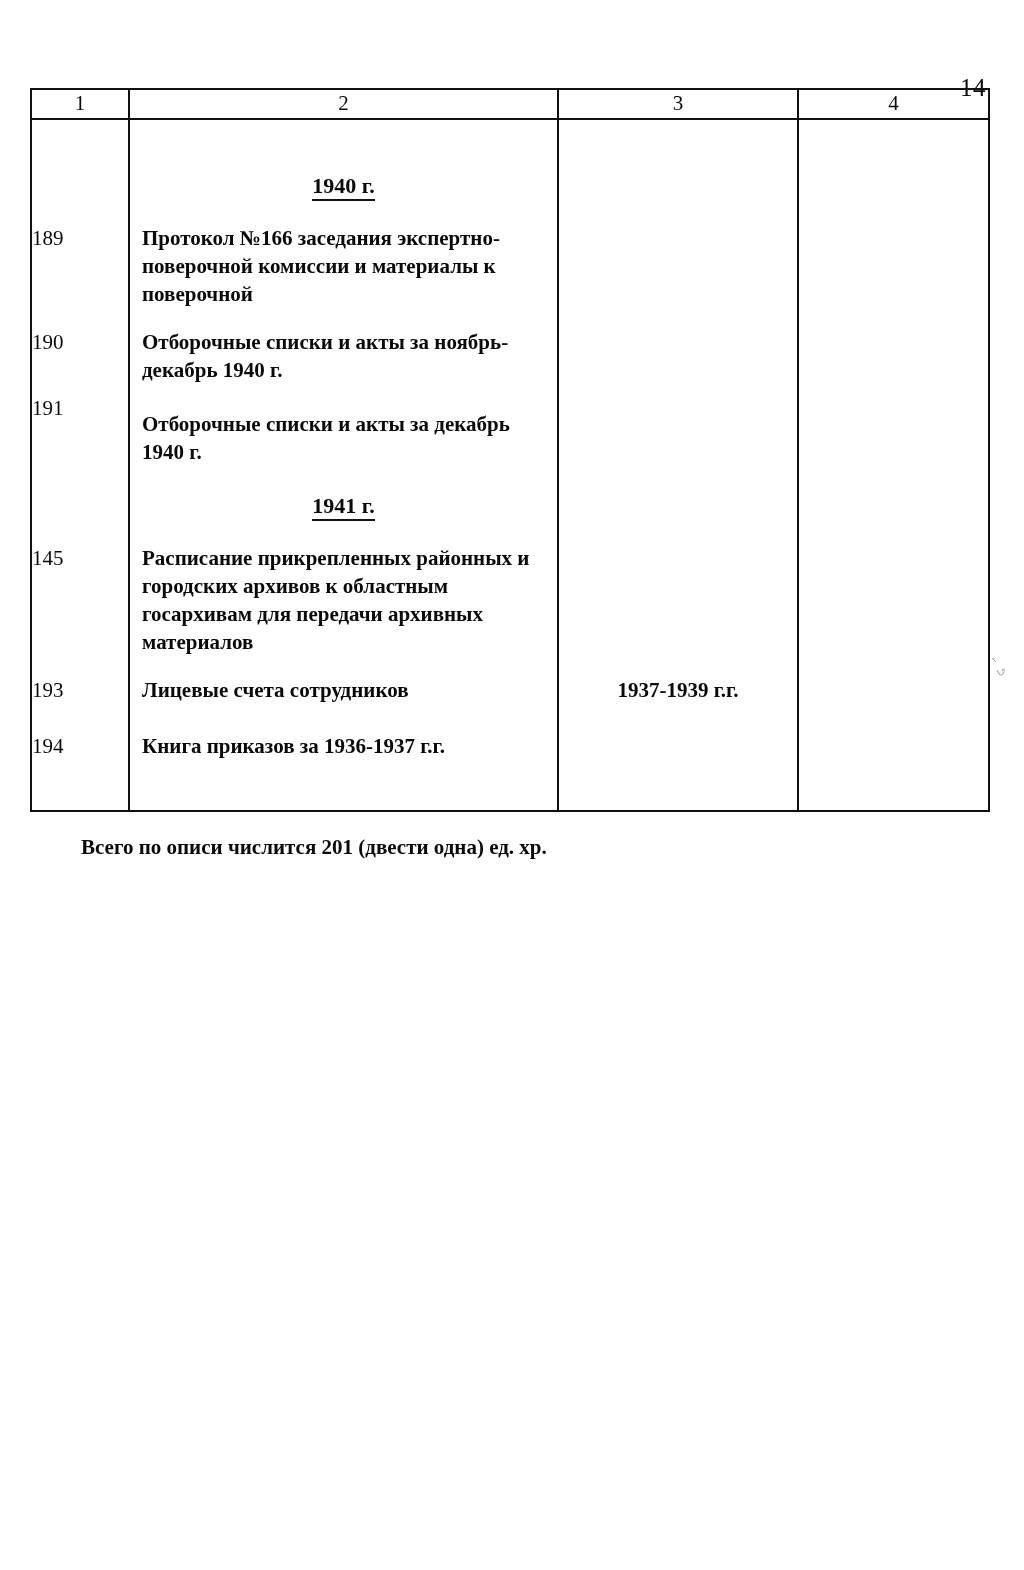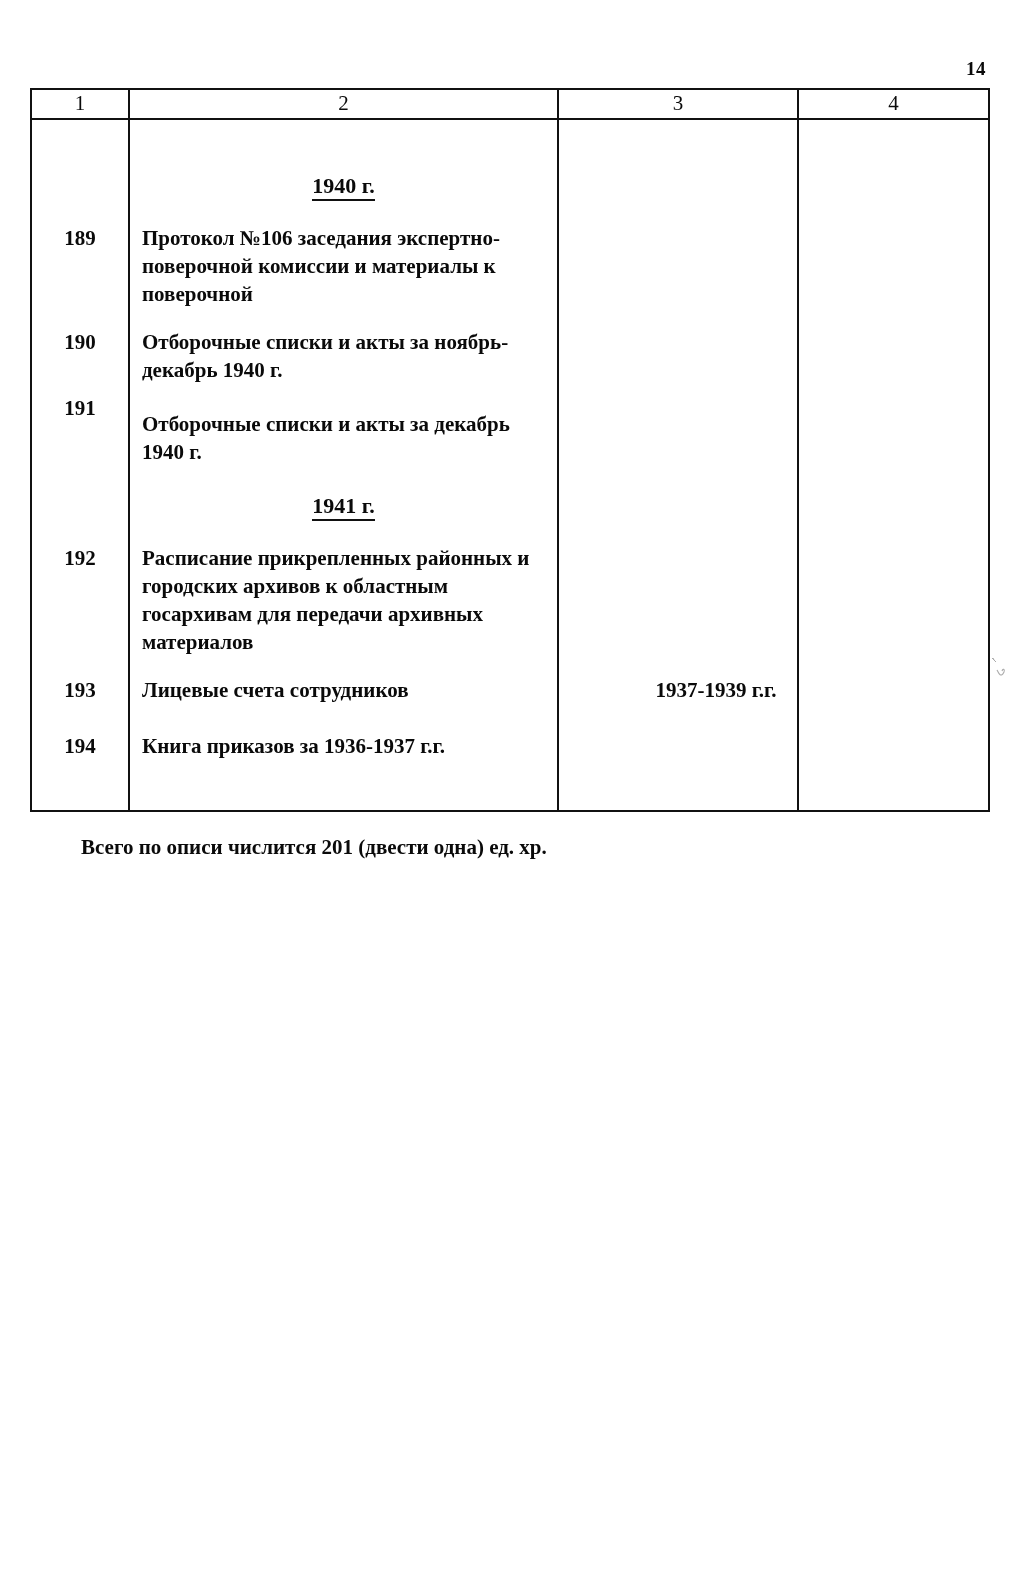--- a/index.html
+++ b/index.html
@@ -17,24 +17,24 @@
   }
 
   .page {
     position: absolute;
     inset: 0;
   }
 
   
   .page-number {
     position: absolute;
-    top: 58px;
+    top: 74px;
     right: 38px;
-    font-size: 19px;
-    font-weight: 700;
+    font-size: 25px;
+    font-weight: 400;
     letter-spacing: 0.5px;
   }
 
   
   .opis-table {
     position: absolute;
     left: 30px;
     top: 88px;
     width: 958px;
     border-collapse: collapse;
@@ -65,23 +65,22 @@
     height: 690px;
     position: relative;
   }
 
   
   .num-col { position: relative; }
   .item-num {
     position: absolute;
     left: 0;
     width: 100%;
-    text-align: center;
-    font-size: 21px;
-    font-weight: 700;
+    font-size: 21px;
+    font-weight: 400;
     line-height: 28px;
   }
 
   
   .desc-col { position: relative; }
   .year-heading {
     position: absolute;
     left: 0;
     width: 100%;
     text-align: center;
@@ -111,21 +110,20 @@
   
   .dates-col { position: relative; }
   .date-entry {
     position: absolute;
     left: 0;
     width: 100%;
     text-align: center;
     font-size: 21px;
     font-weight: 700;
     line-height: 28px;
-    margin-left: 38px;
   }
 
   
   .notes-col { position: relative; }
 
   
   .footer-note {
     position: absolute;
     left: 40px;
     top: 832px;
@@ -170,33 +168,33 @@
         <th class="hdr-cell">4</th>
       </tr>
     </thead>
     <tbody>
       <tr>
 
         <td class="body-cell num-col">
           <div class="item-num" style="top:104px">189</div>
           <div class="item-num" style="top:208px">190</div>
           <div class="item-num" style="top:274px">191</div>
-          <div class="item-num" style="top:424px">192</div>
+          <div class="item-num" style="top:424px">145</div>
           <div class="item-num" style="top:556px">193</div>
           <div class="item-num" style="top:612px">194</div>
         </td>
 
         <td class="body-cell desc-col">
 
           <div class="year-heading" style="top:52px">
             <span>1940 г.</span>
           </div>
 
           <div class="desc-entry" style="top:104px">
-            <div>Протокол №106 заседания экспертно-</div>
+            <div>Протокол №166 заседания экспертно-</div>
             <div>поверочной комиссии и материалы к</div>
             <div class="last-line">поверочной</div>
           </div>
 
           <div class="desc-entry" style="top:208px">
             <div>Отборочные списки и акты за ноябрь-</div>
             <div class="last-line">декабрь 1940 г.</div>
           </div>
 
           <div class="desc-entry" style="top:290px">

